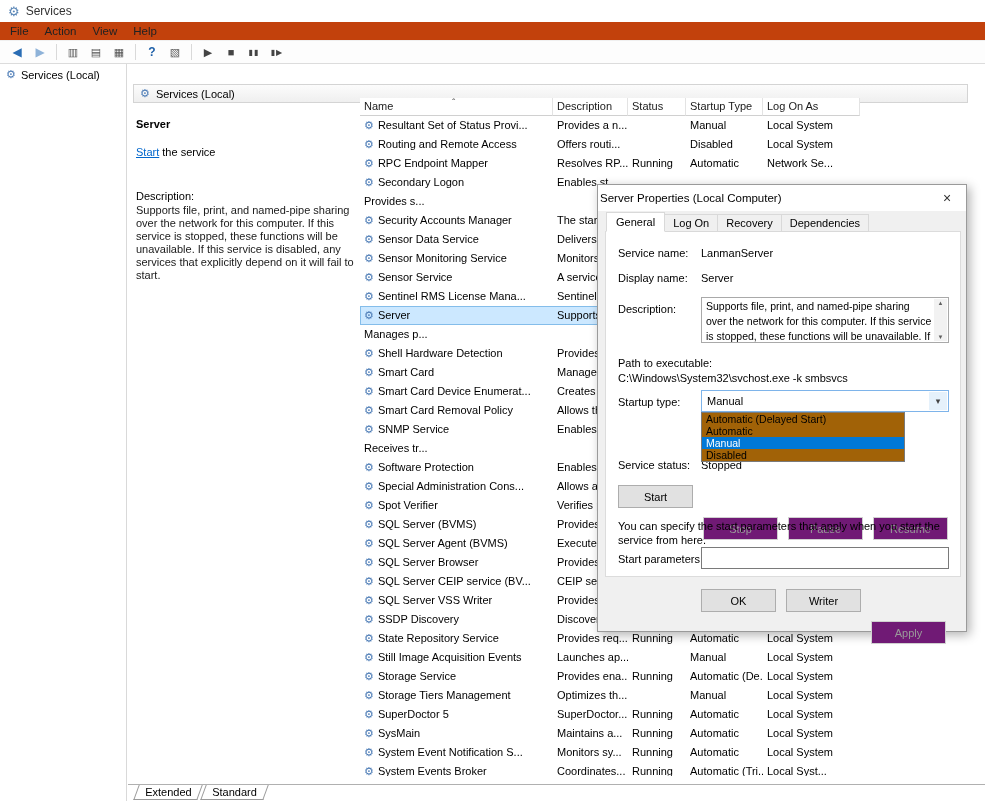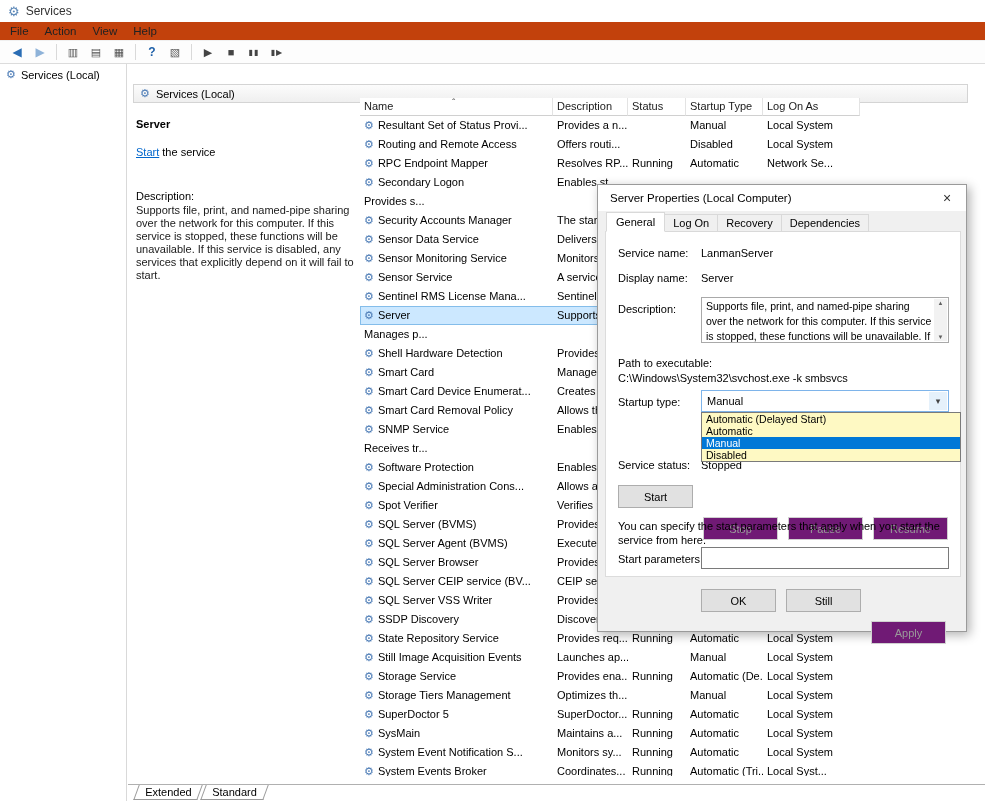--- a/index.html
+++ b/index.html
@@ -71,40 +71,40 @@
 
   
   .view-tabs{ position:absolute; left:128px; top:784px; right:0; height:17px;
               border-top:1px solid #b0b0b0; background:#fff; display:flex; padding-left:8px; }
   .vtab{ transform:skewX(-20deg); border:1px solid #9a9a9a; border-top:none; background:#fff; margin-right:3px; height:15px; }
   .vtab span{ display:inline-block; transform:skewX(20deg); font-size:11px; padding:0 8px; line-height:14px; }
 
   
   .dialog{ position:absolute; left:597px; top:184px; width:370px; height:448px;
            background:#f0f0f0; border:1px solid #9a9a9a; box-shadow:3px 3px 10px rgba(0,0,0,.3); z-index:50; }
-  .dlg-titlebar{ height:26px; background:#fff; display:flex; align-items:center; padding-left:12px; font-size:11.5px; }
+  .dlg-titlebar{ height:26px; background:#fff; display:flex; align-items:center; padding-left:2px; font-size:11.5px; }
   .dlg-close{ position:absolute; right:0; top:0; width:38px; height:26px; display:flex;
               align-items:center; justify-content:center; font-size:14px; color:#333; }
   .dlg-tabs{ position:absolute; left:8px; top:29px; display:flex; z-index:3; }
   .dlg-tab{ font-size:11px; padding:2px 8px; border:1px solid #d9d9d9; background:#f0f0f0; margin-right:-1px; }
   .dlg-tab.active{ background:#fff; border-bottom-color:#fff; padding:3px 9px; margin-top:-2px; position:relative; z-index:4; }
   .dlg-page{ position:absolute; left:7px; top:46px; width:356px; height:346px; background:#fff; border:1px solid #dcdcdc; }
 
   .f-label,.f-value{ position:absolute; font-size:11px; white-space:nowrap; }
   .dlg-desc{ position:absolute; left:103px; top:112px; width:248px; height:46px; background:#fff;
              border:1px solid #a9a9a9; font-size:10.5px; line-height:15px; padding:1px 16px 1px 4px; overflow:hidden; }
   .mini-scroll{ position:absolute; right:1px; top:1px; bottom:1px; width:13px; background:#f2f2f2;
                 display:flex; flex-direction:column; justify-content:space-between; align-items:center; }
   .mini-scroll span{ font-size:6px; color:#606060; line-height:8px; }
 
   .combo{ position:absolute; left:103px; top:205px; width:248px; height:22px; background:#fff;
           border:1px solid #7eb4ea; display:flex; align-items:center; padding-left:5px; font-size:11px; }
   .combo-arrow{ position:absolute; right:1px; top:1px; bottom:1px; width:18px; background:#e5f1fb;
                 display:flex; align-items:center; justify-content:center; color:#444; font-size:9px; }
-  .dropdown{ position:absolute; left:103px; top:227px; width:260px; background:#fef9c3;
+  .dropdown{ position:absolute; left:103px; top:227px; width:204px; background:#a16207;
              border:1px solid #7a7a7a; z-index:6; }
   .dd-item{ height:12px; line-height:12px; padding-left:4px; font-size:10.5px; white-space:nowrap; overflow:hidden; }
   .dd-item.hl{ background:var(--dropdown-highlight); color:#fff; }
 
   .btn{ position:absolute; width:75px; height:23px; border:1px solid #adadad; background:#e1e1e1;
         font-size:11px; display:flex; align-items:center; justify-content:center; }
   .btn.disabled{ color:#9a9a9a; border-color:#d0d0d0; background:#701a75;margin-top:32px; }
   .dlg-hint{ position:absolute; left:20px; top:334px; width:332px; font-size:11px; line-height:14px; }
   .dlg-input{ position:absolute; left:103px; top:362px; width:248px; height:22px;
               border:1px solid #7a7a7a; background:#fff; font-family:"Liberation Sans",sans-serif; font-size:11px; padding-left:4px; }
@@ -466,15 +466,15 @@
   <div class="btn" style="left:20px;top:300px" data-name="start-button">Start</div>
   <div class="btn disabled" style="left:105px;top:300px" data-name="stop-button">Stop</div>
   <div class="btn disabled" style="left:190px;top:300px" data-name="pause-button">Pause</div>
   <div class="btn disabled" style="left:275px;top:300px" data-name="resume-button">Resume</div>
 
   <div class="dlg-hint" data-name="start-parameters-hint">You can specify the start parameters that apply when you start the service from here.</div>
   <span class="f-label" style="left:20px;top:368px" data-name="start-parameters-label">Start parameters:</span>
   <input class="dlg-input" type="text" data-name="start-parameters-input" value="" style="">
 
   <div class="btn" style="left:103px;top:404px" data-name="ok-button">OK</div>
-  <div class="btn" style="left:188px;top:404px" data-name="cancel-button">Still</div>
+  <div class="btn" style="left:188px;top:404px" data-name="cancel-button">Writer</div>
   <div class="btn disabled" style="left:273px;top:404px" data-name="apply-button">Apply</div>
 </div>
 
 </body></html>

